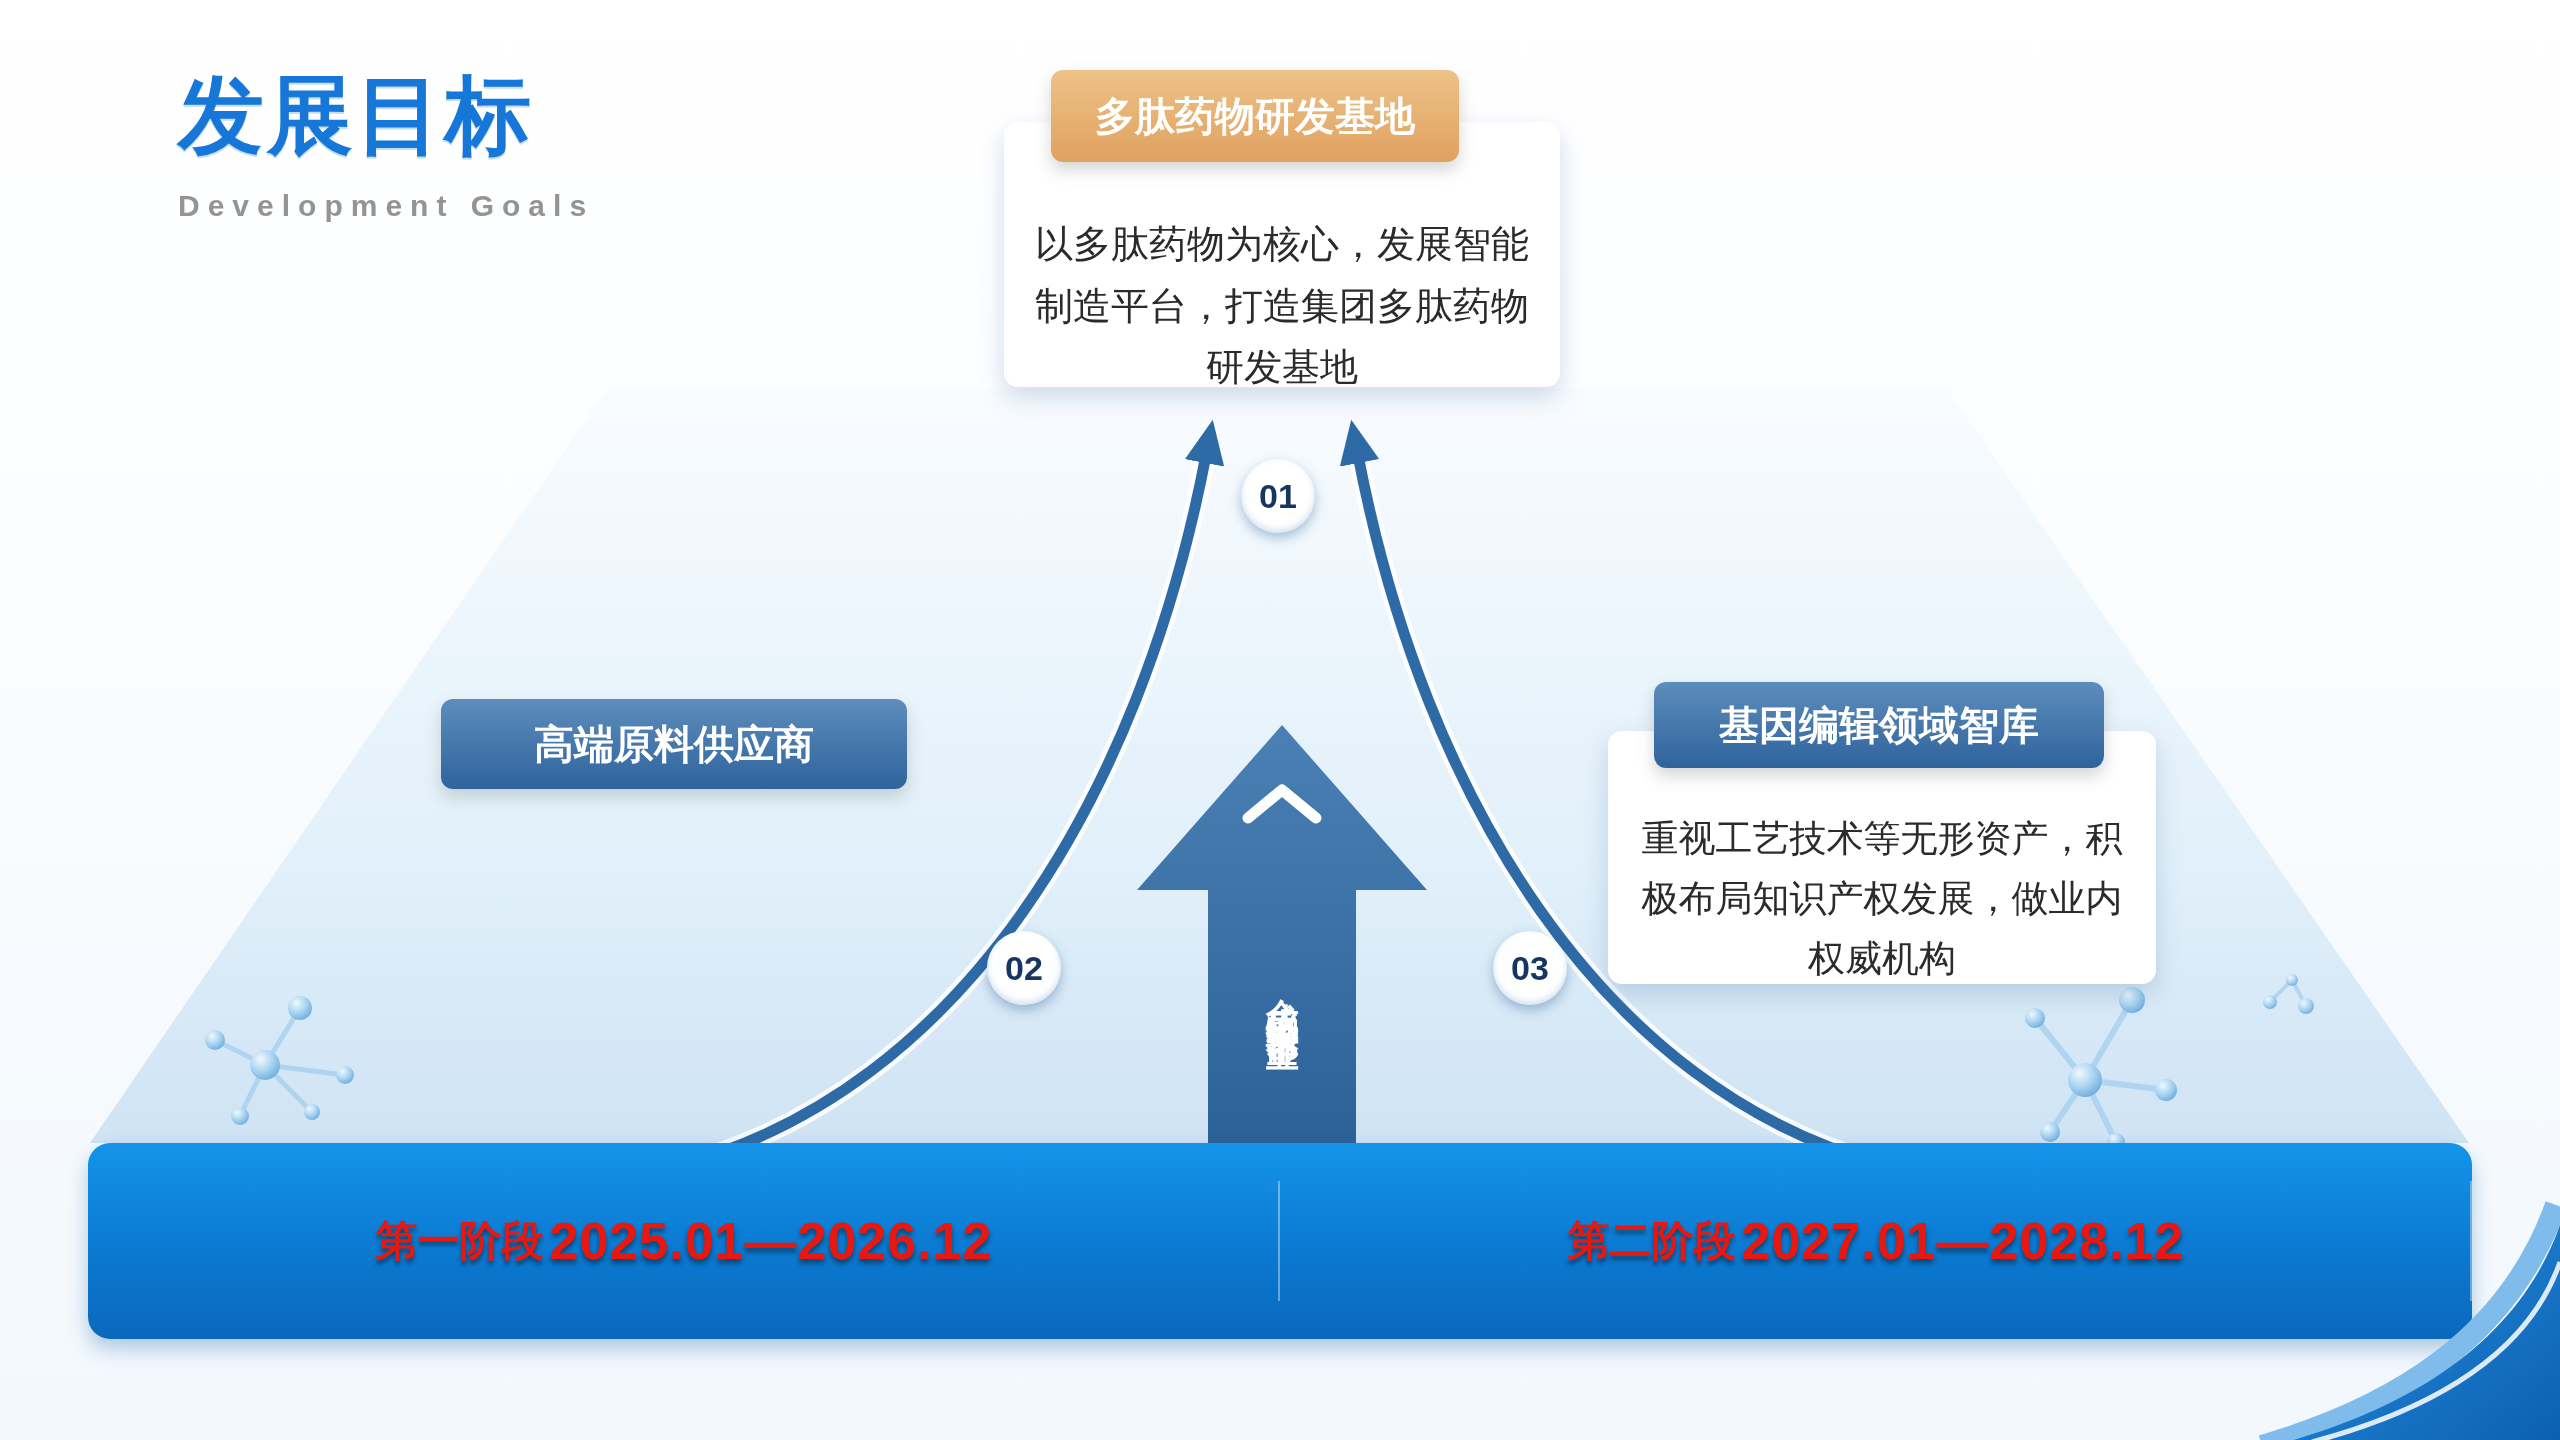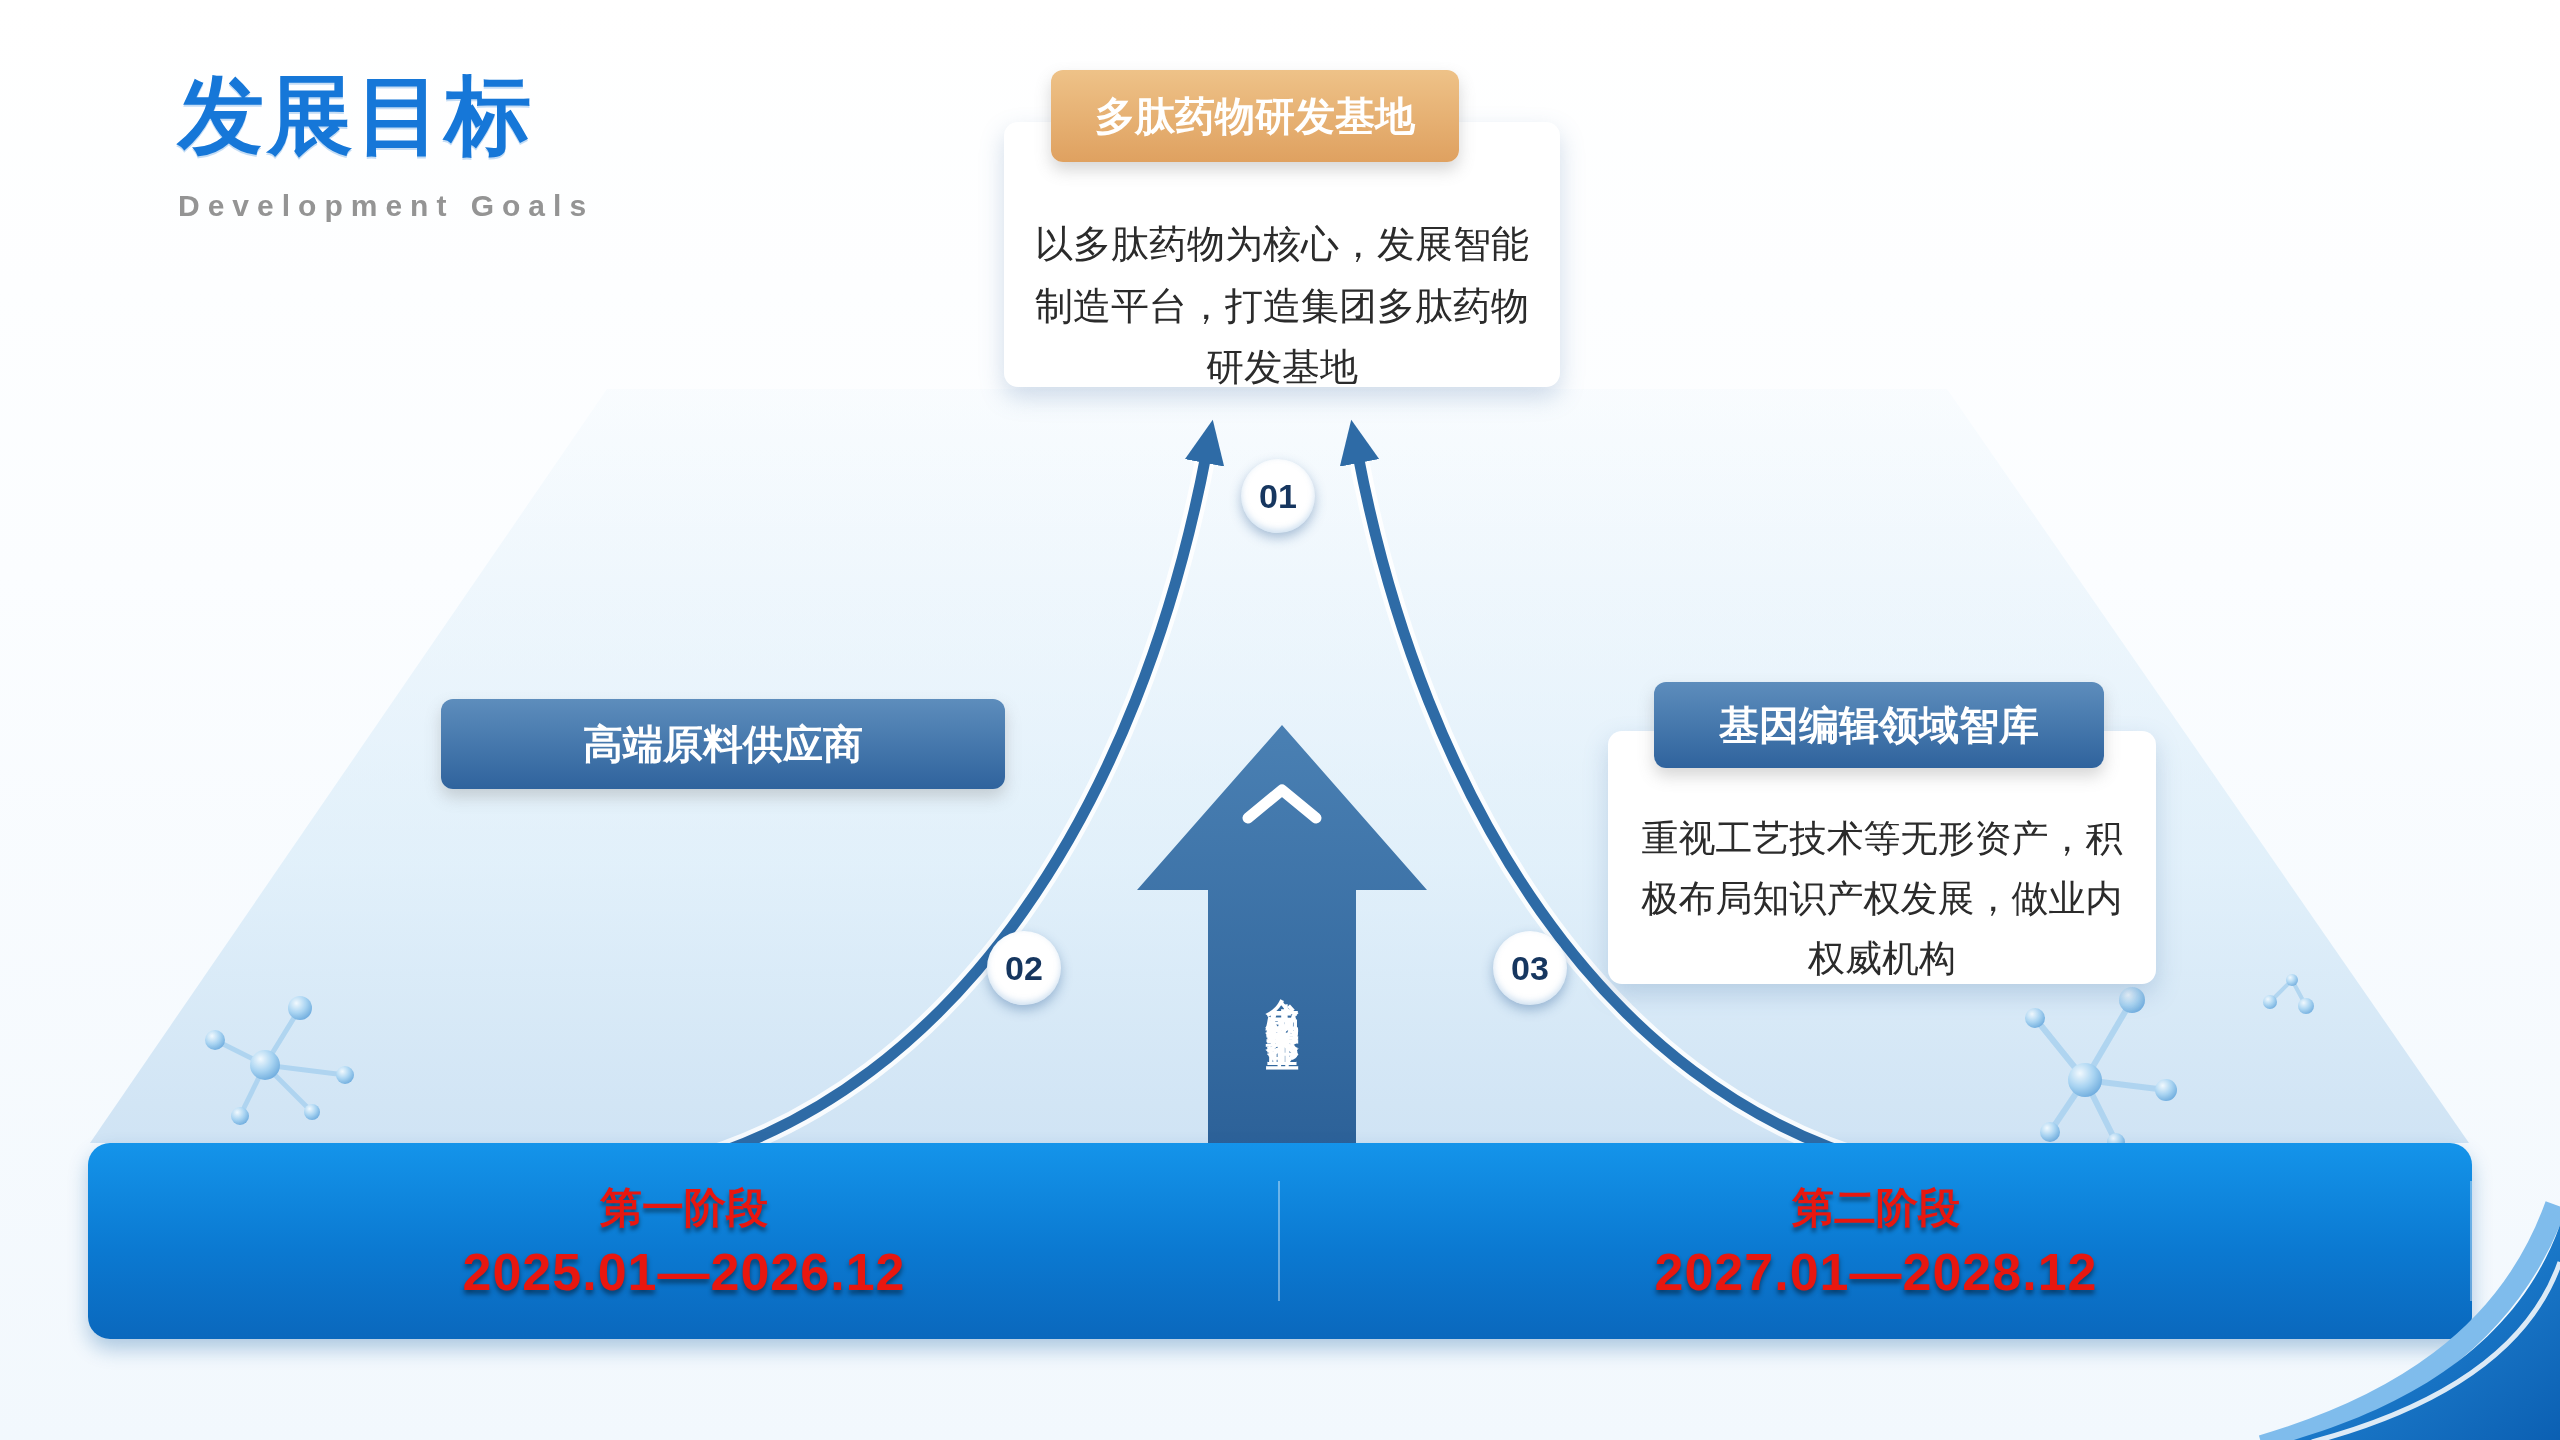--- a/index.html
+++ b/index.html
@@ -40,21 +40,21 @@
   }
   .hdr-orange { background:linear-gradient(180deg,#eec288 0%,#dfa160 100%); }
   .hdr-blue   { background:linear-gradient(180deg,#5d8dbc 0%,#2f639d 100%); }
 
   .top-card   { left:1004px; top:122px; width:556px; height:265px; }
   .top-card .body { padding-top:92px; }
   .top-hdr    { left:1051px; top:70px; width:408px; height:92px; }
 
   .left-card  { left:392px; top:751px; width:580px; height:262px; }
   .left-card .body { padding-top:82px; font-size:37px; }
-  .left-hdr   { left:441px; top:699px; width:564px; height:90px; }
+  .left-hdr   { left:441px; top:699px; width:466px; height:90px; }
 
   .right-card { left:1608px; top:731px; width:548px; height:253px; }
   .right-card .body { padding-top:78px; font-size:37px; }
   .right-hdr  { left:1654px; top:682px; width:450px; height:86px; }
 
   
   .badge {
     position:absolute; width:74px; height:74px; border-radius:50%; background:#ffffff;
     display:flex; align-items:center; justify-content:center; z-index:6;
     font-size:34px; font-weight:bold; color:#16365f;
@@ -74,21 +74,21 @@
 
   
   .bottom-bar {
     position:absolute; left:88px; right:88px; top:1143px; height:196px; z-index:7;
     border-radius:22px;
     background:linear-gradient(180deg,#1494ea 0%,#0b79d1 55%,#0a68bd 100%);
     box-shadow:0 10px 20px rgba(10,90,160,0.30);
     display:flex;
   }
   .stage-col {
-    flex:1; display:flex; flex-direction:column; align-items:center; justify-content:center;
+    flex:1; display:flex; flex-direction:row; align-items:center; justify-content:center;
     gap:6px; position:relative;
   }
   .stage-name {
     font-size:42px; font-weight:900; color:#e8170f;
     text-shadow:0 4px 4px rgba(0,0,0,0.45);
   }
   .stage-period {
     font-size:52px; font-weight:900; color:#e8170f; letter-spacing:1px;
     text-shadow:0 4px 5px rgba(0,0,0,0.45);
   }

